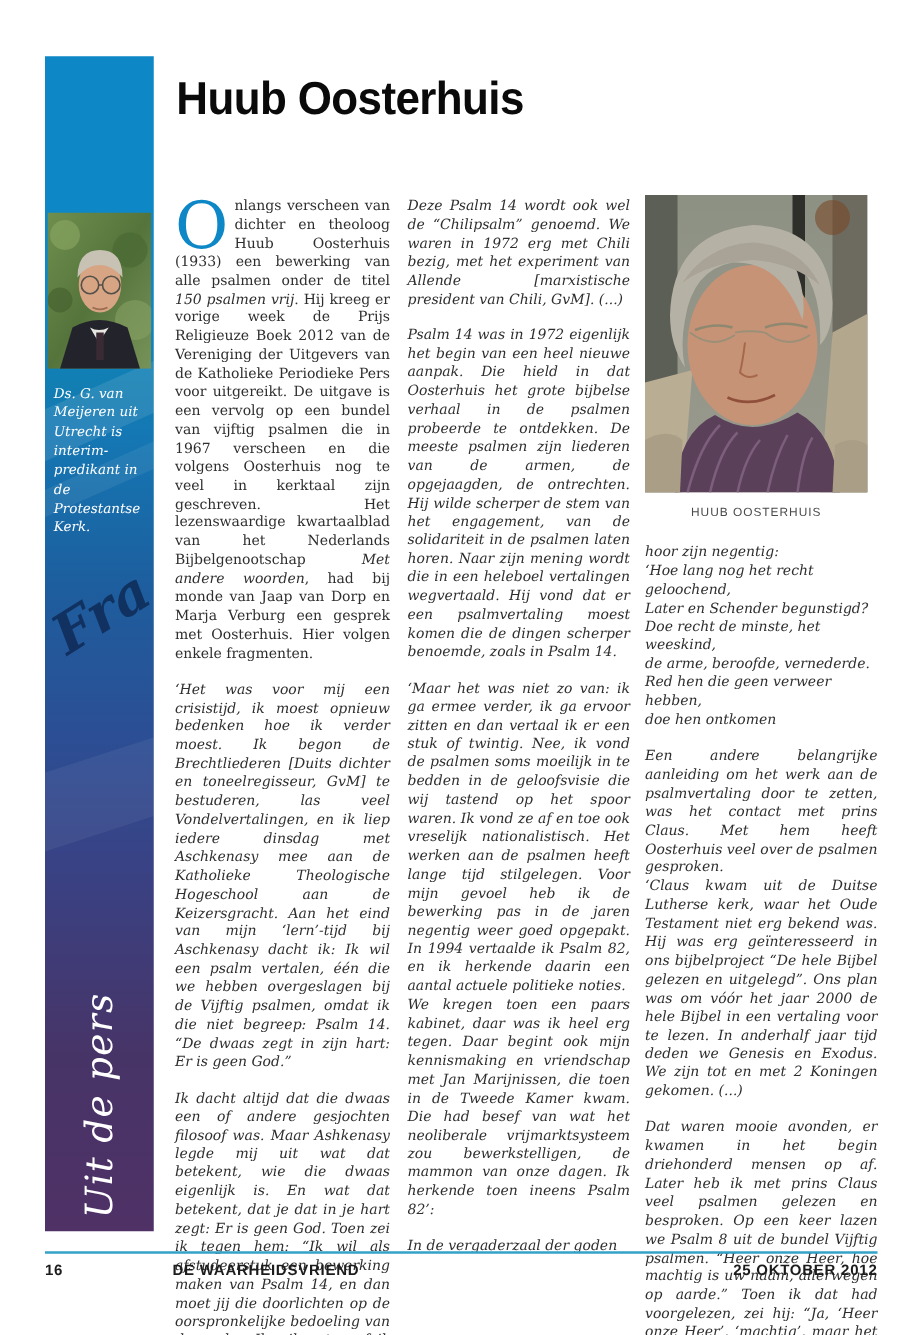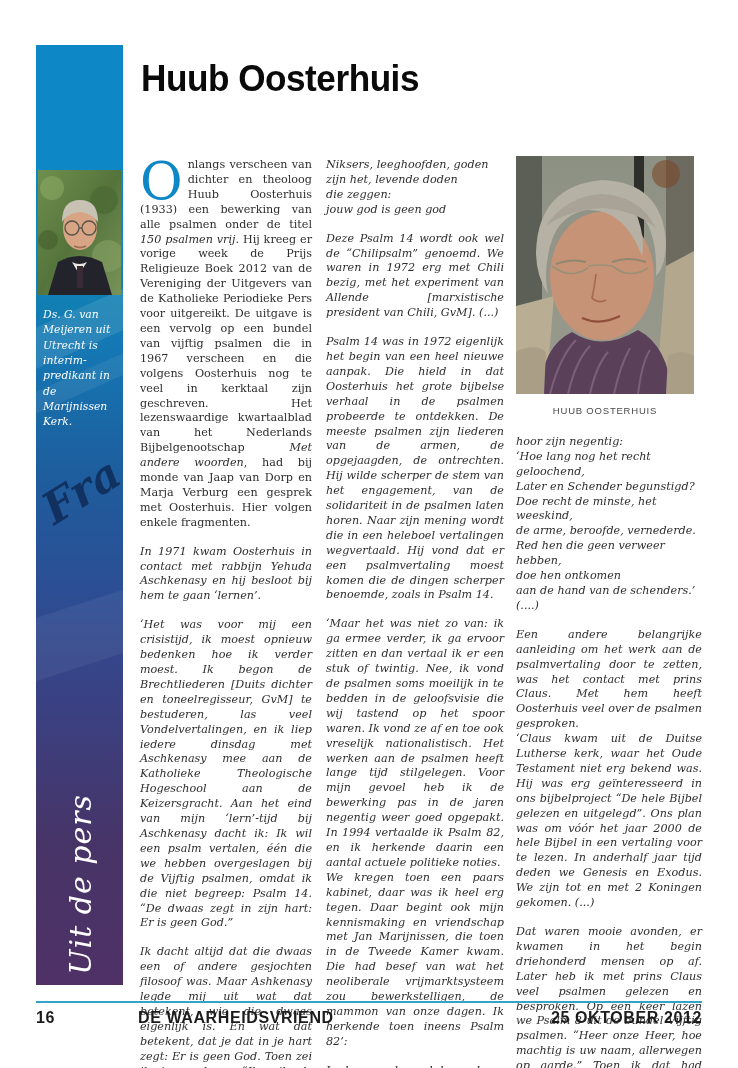--- a/index.html
+++ b/index.html
@@ -74,21 +74,21 @@
     margin-top:10px; text-align:center;
     font-family:"Liberation Sans", sans-serif; font-size:9.5px;
     letter-spacing:0.8px; color:#4a4a4a; font-style:normal;
   }
 
   
   .footer-line { position:absolute; left:36px; top:1001px; width:666px; height:2px; background:#35a3c6; }
   .footer-text {
     position:absolute; top:1009px;
     font-family:"Liberation Sans", sans-serif; font-weight:bold;
-    font-size:16px; letter-spacing:0.6px; color:#1c1c1c;
+    font-size:12px; letter-spacing:0.6px; color:#1c1c1c;
   }
   .f-page { left:36px; }
   .f-mag { left:138px; }
   .f-date { right:36px;margin-left:32px; }
 </style>
 </head>
 <body>
 
 <div class="page">
 
@@ -117,43 +117,36 @@
         <rect x="39" y="96" width="6" height="22" fill="#3a2a33"></rect>
         <ellipse cx="42" cy="58" rx="17" ry="22" fill="#d7a583"></ellipse>
         <path d="M24 52 Q24 30 42 30 Q60 30 60 52 Q52 42 42 42 Q31 42 24 52 Z" fill="#c8c2b4"></path>
         <circle cx="34" cy="58" r="7" fill="none" stroke="#55514a" stroke-width="1.3"></circle>
         <circle cx="51" cy="58" r="7" fill="none" stroke="#55514a" stroke-width="1.3"></circle>
         <line x1="41" y1="58" x2="44" y2="58" stroke="#55514a" stroke-width="1.3"></line>
         <path d="M36 76 Q42 79 48 76" stroke="#9c6d52" stroke-width="1.4" fill="none"></path>
       </svg>
     </div>
 
-    <p class="sb-caption">Ds. G. van Meijeren uit Utrecht is interim-predikant in de Marijnissen Kerk.</p>
+    <p class="sb-caption">Ds. G. van Meijeren uit Utrecht is interim-predikant in de Protestantse Kerk.</p>
 
     <div class="sb-vertical">Uit de pers</div>
   </aside>
 
   <h1 class="title">Huub Oosterhuis</h1>
 
   <section class="col col1">
     <p>
       <span class="dropcap">O</span><span>nlangs verscheen van dichter en theoloog Huub Oosterhuis (1933) een bewerking van alle psalmen onder de titel </span><span class="italic">150 psalmen vrij</span><span>. Hij kreeg er vorige week de Prijs Religieuze Boek 2012 van de Vereniging der Uitgevers van de Katholieke Periodieke Pers voor uitgereikt. De uitgave is een vervolg op een bundel van vijftig psalmen die in 1967 verscheen en die volgens Oosterhuis nog te veel in kerktaal zijn geschreven. Het lezenswaardige kwartaalblad van het Nederlands Bijbelgenootschap </span><span class="italic">Met andere woorden</span><span>, had bij monde van Jaap van Dorp en Marja Verburg een gesprek met Oosterhuis. Hier volgen enkele fragmenten.</span>
     </p>
-    <p class="italic">In 1971 kwam Oosterhuis in contact met rabbijn Yehuda Aschkenasy en hij besloot bij hem te gaan ‘lernen’.</p>
     <p class="italic">‘Het was voor mij een crisistijd, ik moest opnieuw bedenken hoe ik verder moest. Ik begon de Brechtliederen [Duits dichter en toneelregisseur, GvM] te bestuderen, las veel Vondelvertalingen, en ik liep iedere dinsdag met Aschkenasy mee aan de Katholieke Theologische Hogeschool aan de Keizersgracht. Aan het eind van mijn ‘lern’-tijd bij Aschkenasy dacht ik: Ik wil een psalm vertalen, één die we hebben overgeslagen bij de Vijftig psalmen, omdat ik die niet begreep: Psalm 14. “De dwaas zegt in zijn hart: Er is geen God.”</p>
     <p class="italic">Ik dacht altijd dat die dwaas een of andere gesjochten filosoof was. Maar Ashkenasy legde mij uit wat dat betekent, wie die dwaas eigenlijk is. En wat dat betekent, dat je dat in je hart zegt: Er is geen God. Toen zei ik tegen hem: “Ik wil als afstudeerstuk een bewerking maken van Psalm 14, en dan moet jij die doorlichten op de oorspronkelijke bedoeling van de psalm. Ik wil weten of ik hem begrepen heb.” Zo is die Psalm 14 ontstaan. Het is een strijdlied geworden:</p>
   </section>
 
   <section class="col col2">
-    <div class="poem">
-      <div>Niksers, leeghoofden, goden</div>
-      <div>zijn het, levende doden</div>
-      <div>die zeggen:</div>
-      <div>jouw god is geen god</div>
-    </div>
     <p class="italic">Deze Psalm 14 wordt ook wel de “Chilipsalm” genoemd. We waren in 1972 erg met Chili bezig, met het experiment van Allende [marxistische president van Chili, GvM]. (...)</p>
     <p class="italic">Psalm 14 was in 1972 eigenlijk het begin van een heel nieuwe aanpak. Die hield in dat Oosterhuis het grote bijbelse verhaal in de psalmen probeerde te ontdekken. De meeste psalmen zijn liederen van de armen, de opgejaagden, de ontrechten. Hij wilde scherper de stem van het engagement, van de solidariteit in de psalmen laten horen. Naar zijn mening wordt die in een heleboel vertalingen wegvertaald. Hij vond dat er een psalmvertaling moest komen die de dingen scherper benoemde, zoals in Psalm 14.</p>
     <p class="italic no-gap">‘Maar het was niet zo van: ik ga ermee verder, ik ga ervoor zitten en dan vertaal ik er een stuk of twintig. Nee, ik vond de psalmen soms moeilijk in te bedden in de geloofsvisie die wij tastend op het spoor waren. Ik vond ze af en toe ook vreselijk nationalistisch. Het werken aan de psalmen heeft lange tijd stilgelegen. Voor mijn gevoel heb ik de bewerking pas in de jaren negentig weer goed opgepakt. In 1994 vertaalde ik Psalm 82, en ik herkende daarin een aantal actuele politieke noties.</p>
     <p class="italic">We kregen toen een paars kabinet, daar was ik heel erg tegen. Daar begint ook mijn kennismaking en vriendschap met Jan Marijnissen, die toen in de Tweede Kamer kwam. Die had besef van wat het neoliberale vrijmarktsysteem zou bewerkstelligen, de mammon van onze dagen. Ik herkende toen ineens Psalm 82’:</p>
     <div class="poem">
       <div>In de vergaderzaal der goden</div>
 
     </div>
   </section>
 
@@ -192,21 +185,20 @@
     </div>
 
     <div class="poem">
       <div>hoor zijn negentig:</div>
       <div>‘Hoe lang nog het recht geloochend,</div>
       <div>Later en Schender begunstigd?</div>
       <div>Doe recht de minste, het weeskind,</div>
       <div>de arme, beroofde, vernederde.</div>
       <div>Red hen die geen verweer hebben,</div>
       <div>doe hen ontkomen</div>
-      <div>aan de hand van de schenders.’ (....)</div>
     </div>
     <p class="italic no-gap">Een andere belangrijke aanleiding om het werk aan de psalmvertaling door te zetten, was het contact met prins Claus. Met hem heeft Oosterhuis veel over de psalmen gesproken.</p>
     <p class="italic">‘Claus kwam uit de Duitse Lutherse kerk, waar het Oude Testament niet erg bekend was. Hij was erg geïnteresseerd in ons bijbelproject “De hele Bijbel gelezen en uitgelegd”. Ons plan was om vóór het jaar 2000 de hele Bijbel in een vertaling voor te lezen. In anderhalf jaar tijd deden we Genesis en Exodus. We zijn tot en met 2 Koningen gekomen. (...)</p>
     <p class="italic">Dat waren mooie avonden, er kwamen in het begin driehonderd mensen op af. Later heb ik met prins Claus veel psalmen gelezen en besproken. Op een keer lazen we Psalm 8 uit de bundel Vijftig psalmen. “Heer onze Heer, hoe machtig is uw naam, allerwegen op aarde.” Toen ik dat had voorgelezen, zei hij: “Ja, ‘Heer onze Heer’, ‘machtig’, maar het blijft toch altijd: wie?”</p>
   </section>
 
   <div class="footer-line"></div>
   <div class="footer-text f-page">16</div>
   <div class="footer-text f-mag">DE WAARHEIDSVRIEND</div>
   <div class="footer-text f-date">25 OKTOBER 2012</div>

